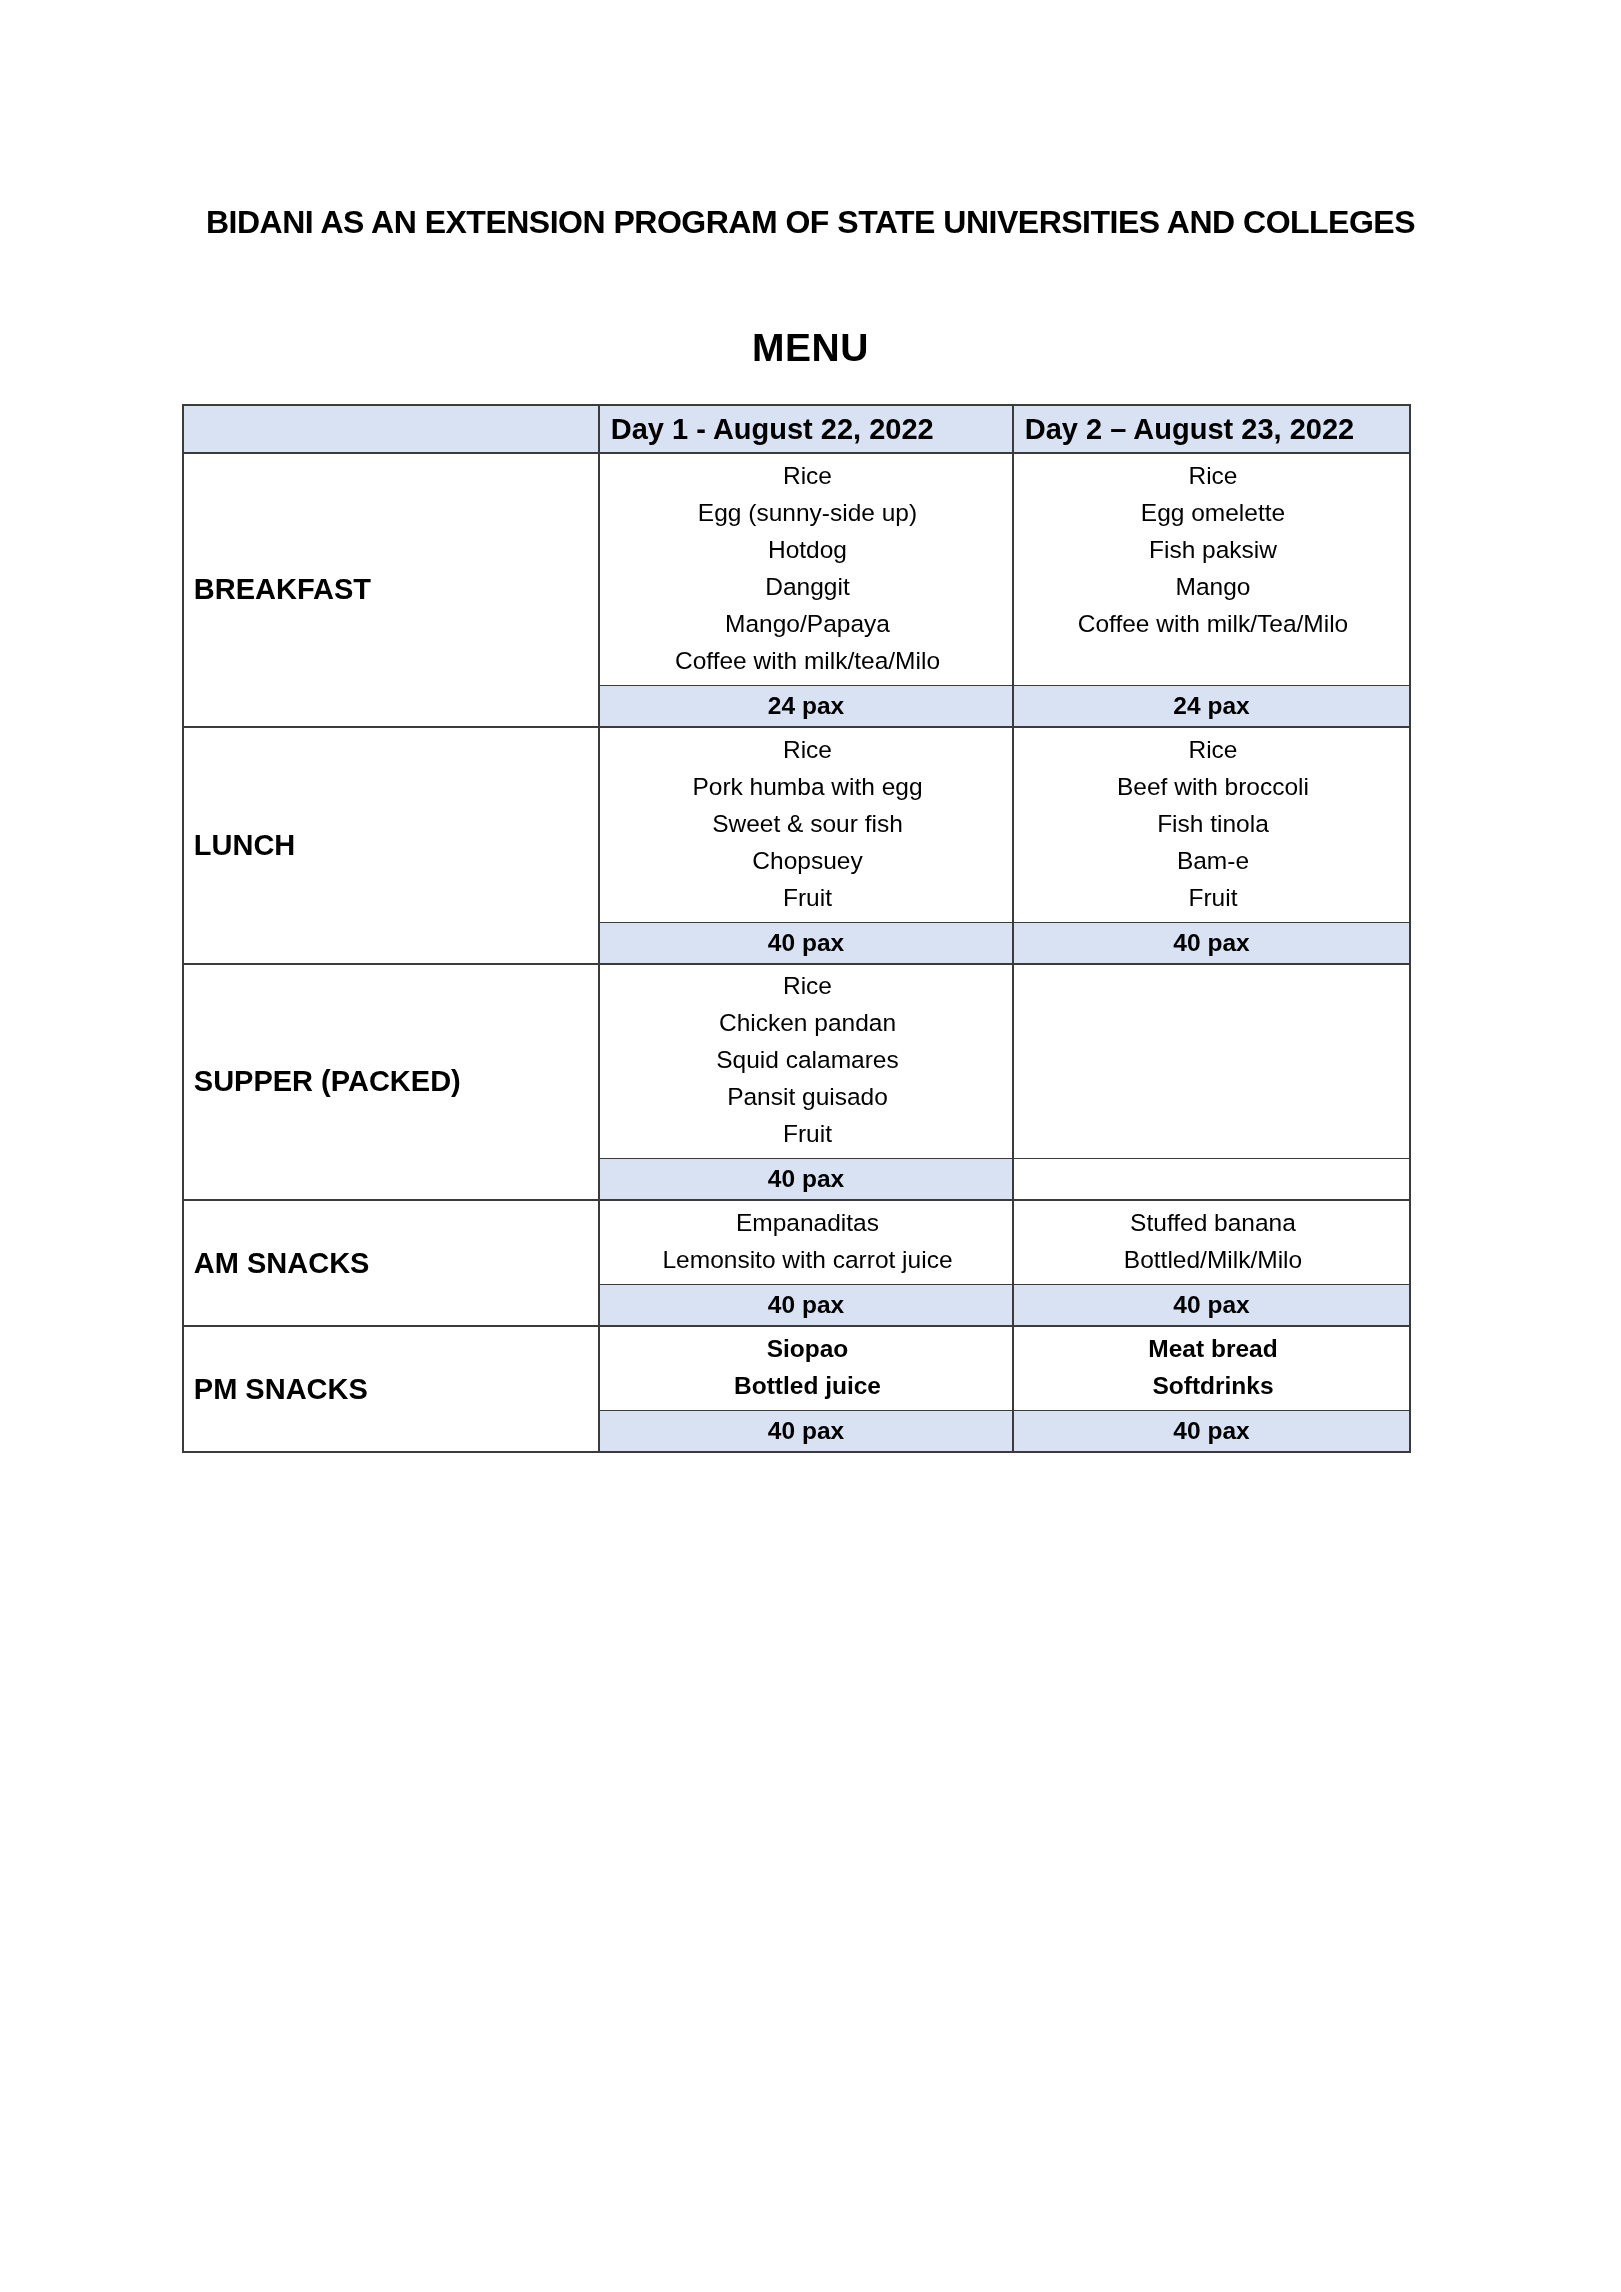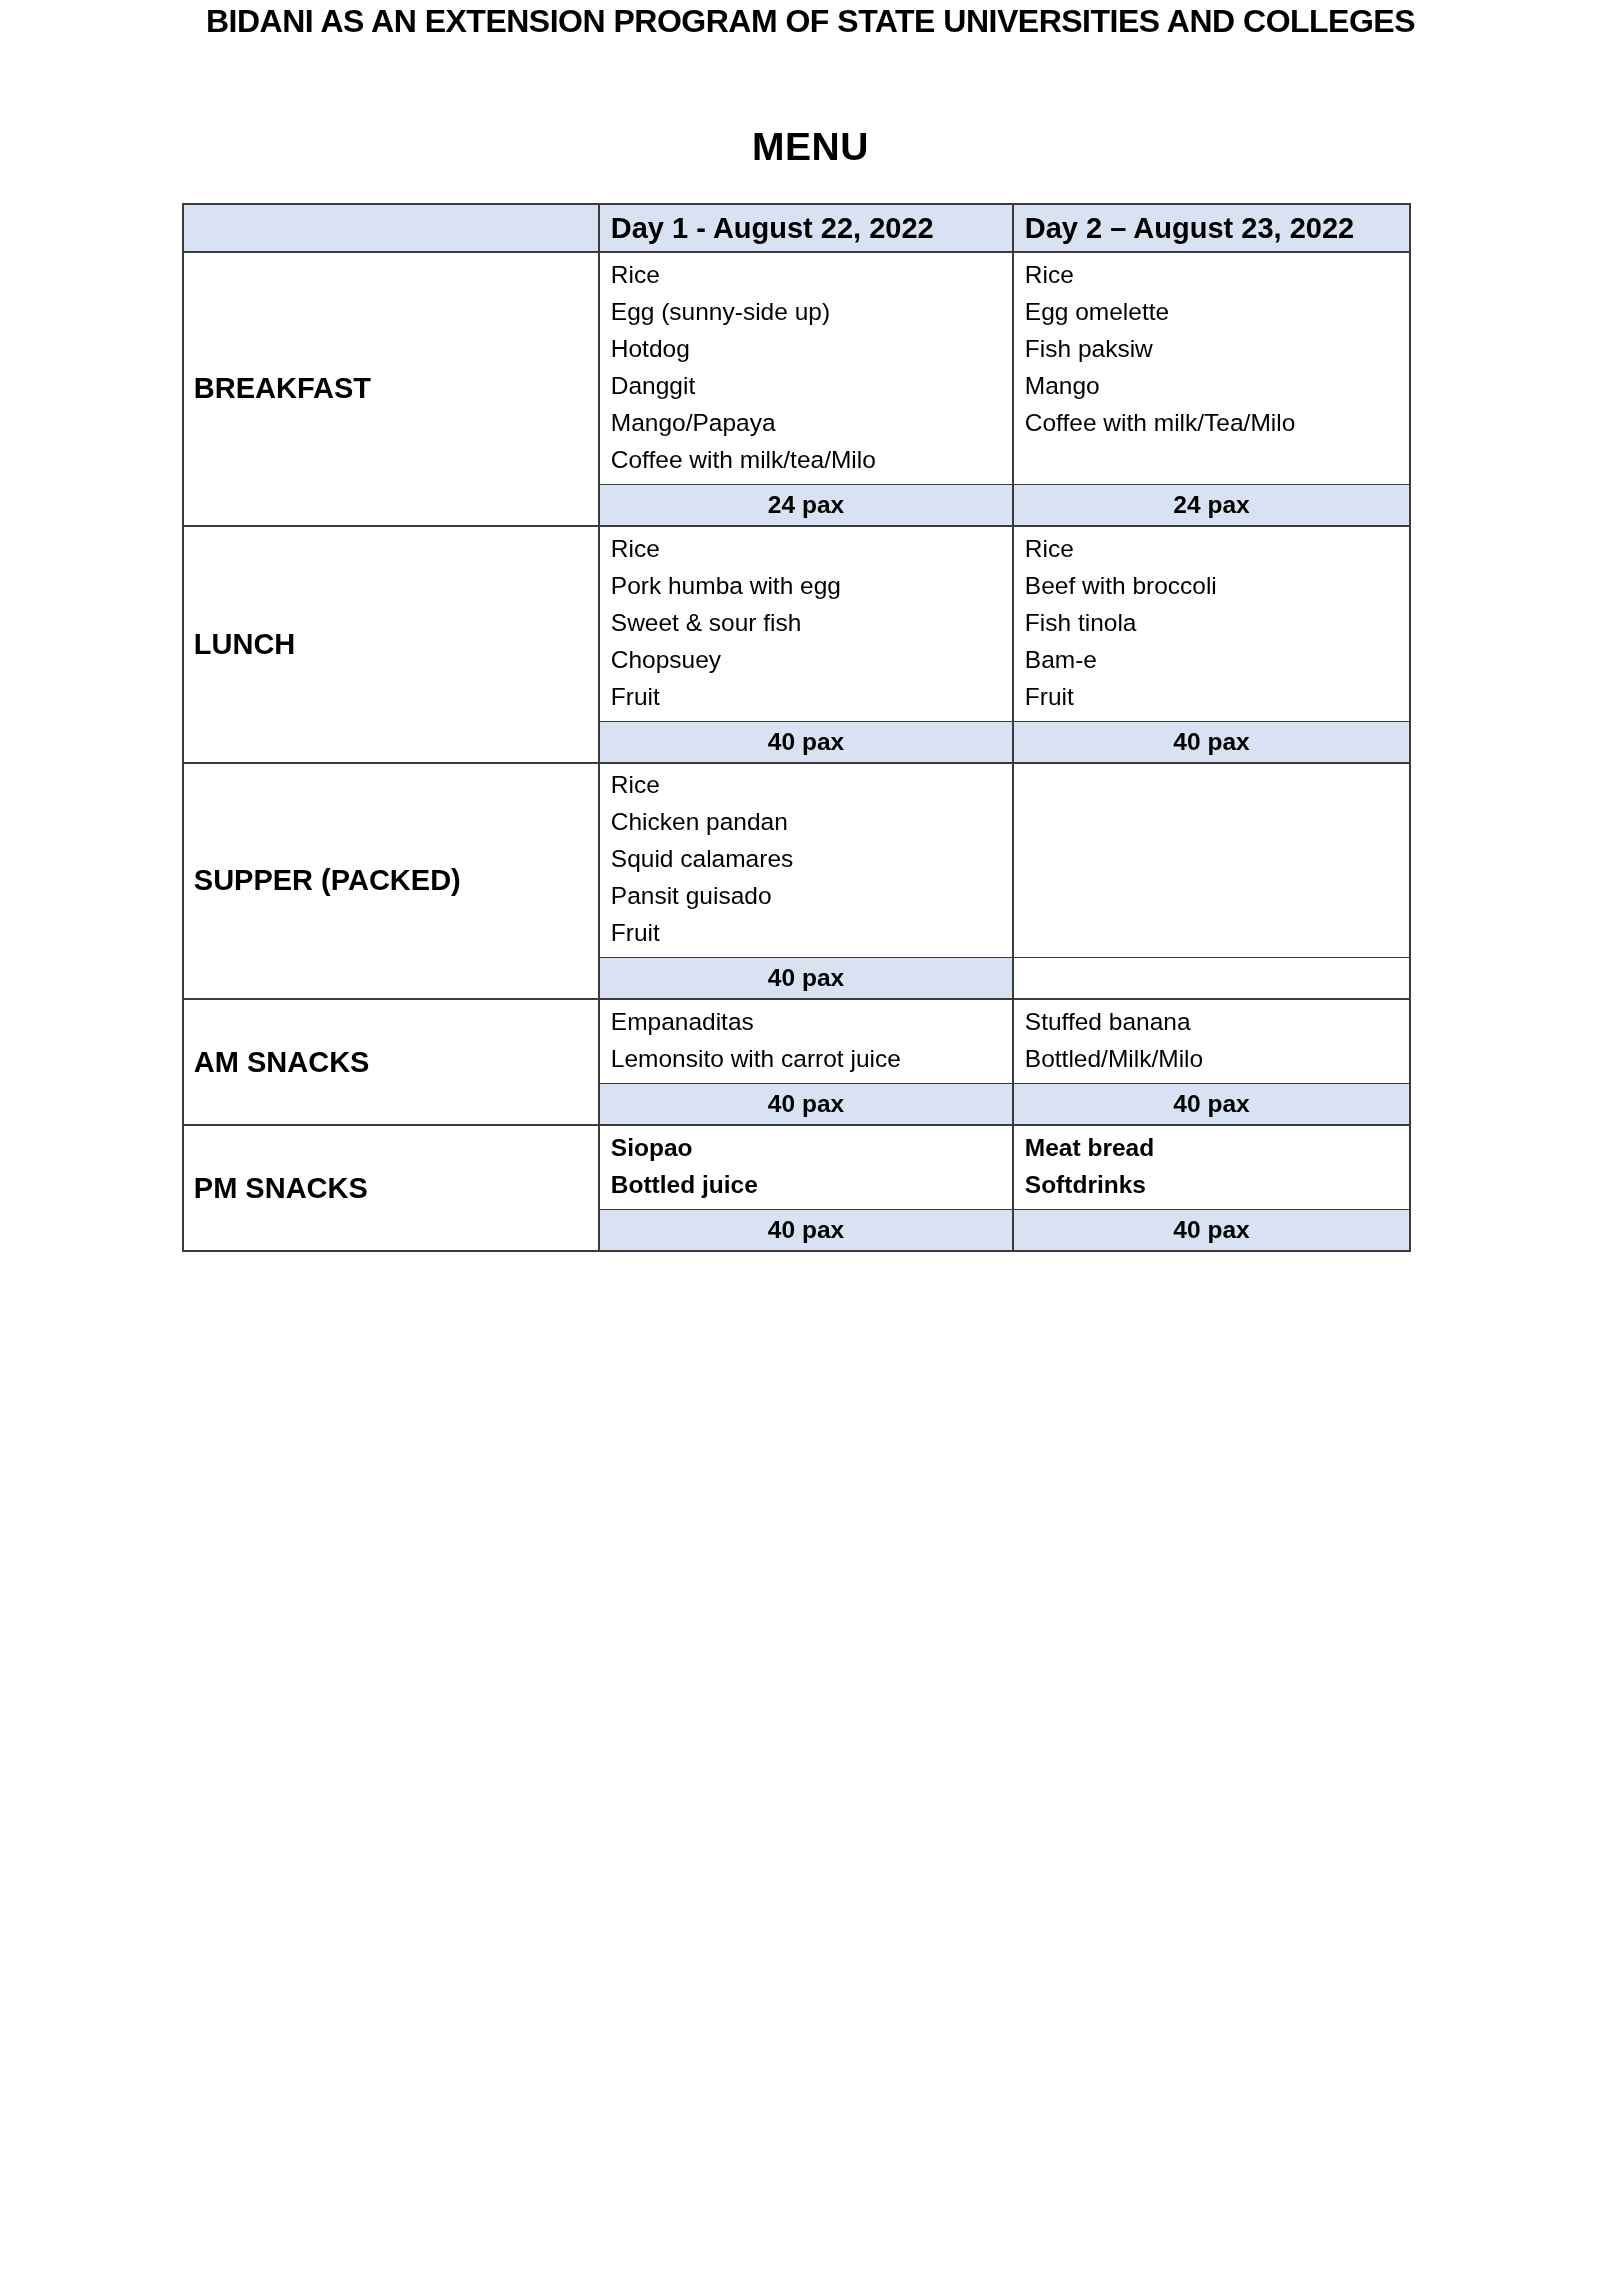--- a/index.html
+++ b/index.html
@@ -4,21 +4,21 @@
 <style>
   html,body{margin:0;padding:0;}
   .page{
     position:relative;
     width:1621px;height:2293px;
     background:#ffffff;
     font-family:"Liberation Sans", sans-serif;
     color:var(--text-color,#000);
     overflow:hidden;
   }
-  .doc-header{text-align:center;}
+  .doc-header{padding-top:201px;text-align:center;}
   .title{font-size:32px;font-weight:bold;line-height:43px;letter-spacing:-0.5px;}
   .subtitle{font-size:26.5px;font-weight:bold;line-height:41px;}
   .menu-heading{font-size:39px;font-weight:bold;line-height:51px;margin-top:78px;letter-spacing:0.5px;}
 
   table.menu{
     margin:31px 0 0 182px;
     width:1226px;
     border-collapse:collapse;
     table-layout:fixed;
     border:2.9px solid var(--border-color,#3b3b3b);
@@ -43,20 +43,21 @@
     vertical-align:middle;
     padding-left:9.8px;
     white-space:nowrap;
   }
   td.food{
     vertical-align:top;
     padding:2.9px 7.8px 5.9px 10.8px;
     font-size:24.5px;
     line-height:37px;
     border-bottom-width:1px;
+    text-align:center;
   }
   tr.h-breakfast td.food{height:215px;}
   tr.h-lunch td.food{height:180px;}
   tr.h-supper td.food{height:179px;}
   tr.h-am td.food{height:68px;}
   tr.h-pm td.food{height:51px;font-weight:bold;}
   td.pax{
     height:38px;
     border-top-width:1px;
     font-size:24.5px;

